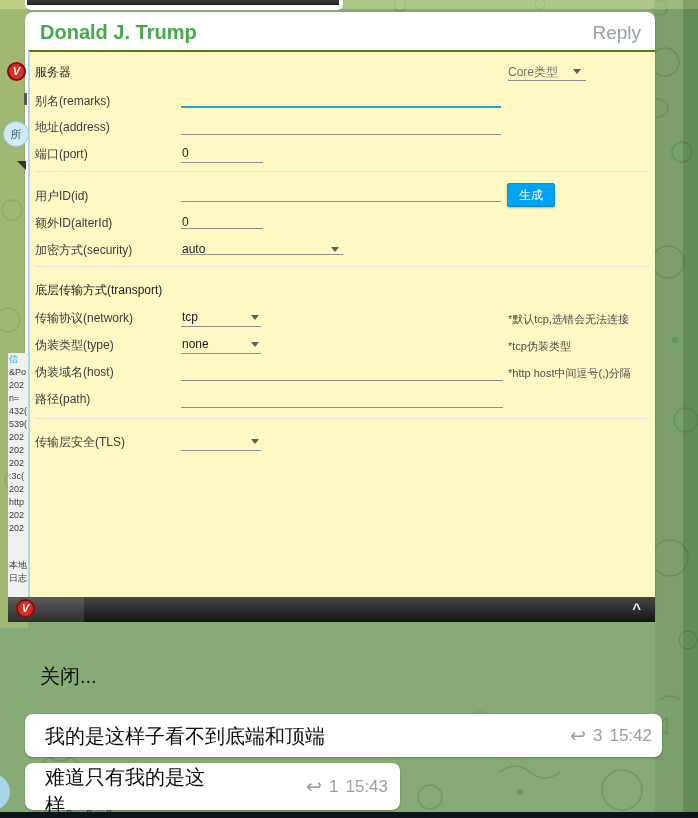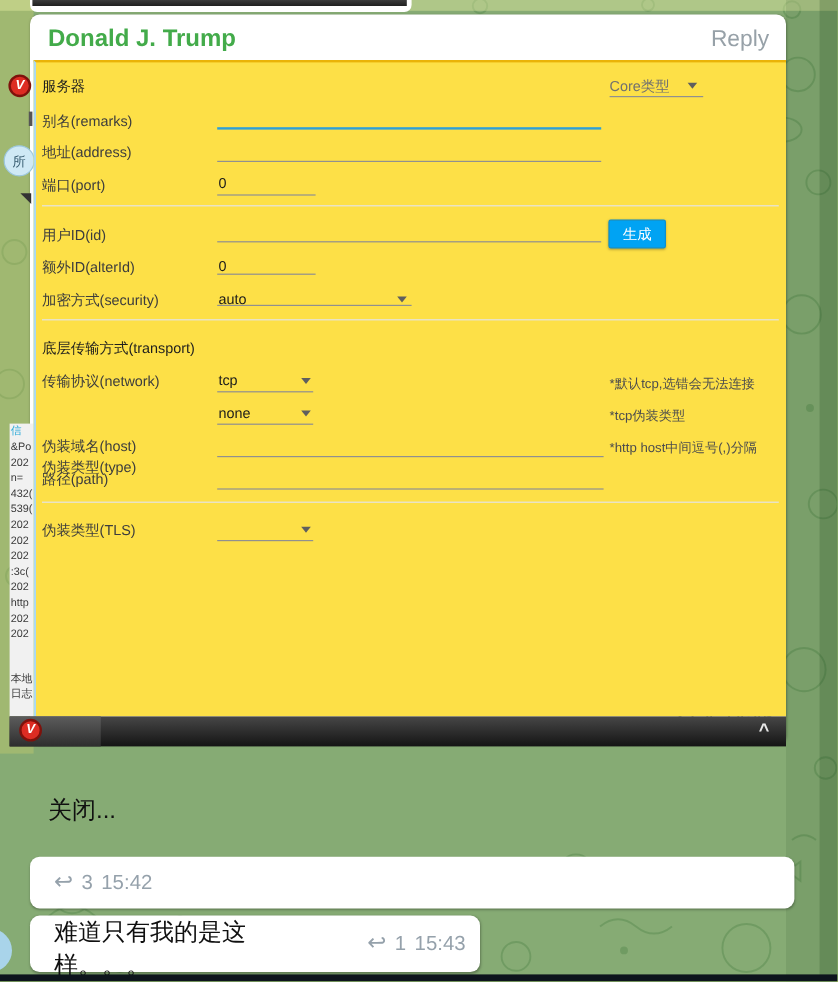--- a/index.html
+++ b/index.html
@@ -23,22 +23,22 @@
          font-size:11px;font-weight:bold;font-style:italic;display:flex;align-items:center;justify-content:center;line-height:1;}
   .chip{position:absolute;width:26px;height:26px;border-radius:50%;background:#cfe9f5;border:1px solid #9cc7dd;color:#355a6e;
         font-size:11px;display:flex;align-items:center;justify-content:center;}
   .tri{position:absolute;width:0;height:0;border-top:9px solid #333;border-left:9px solid transparent;}
   .dots{position:absolute;width:5px;height:12px;border-left:3px solid #555;border-right:0;}
   .sidecol{position:absolute;left:2px;top:303px;width:20px;height:244px;background:#f1f1f1;overflow:hidden;}
   .sidecol div{font-size:9px;line-height:13px;color:#3a3a3a;white-space:nowrap;padding-left:1px;}
   .sidecol .tab{color:#26a8d8;}
   .sidecol .gap{height:24px;}
 
-  .dialog{position:absolute;left:22px;top:0;width:627px;height:547px;background:#fde047;
-          border-top:2px solid #eab308;border-left:2px solid #abd9f0;}
+  .dialog{position:absolute;left:22px;top:0;width:627px;height:547px;background:#fef9c3;
+          border-top:2px solid #4d7c0f;border-left:2px solid #abd9f0;}
   .fl{position:absolute;font-size:12px;color:#3d3d3d;white-space:nowrap;}
   .sec{position:absolute;font-size:12px;color:#1e1e1e;white-space:nowrap;}
   .fv{position:absolute;font-size:12px;color:#1b1b1b;white-space:nowrap;}
   .ul{position:absolute;border-bottom:1px solid #909090;height:1px;}
   .ul.focus{border-bottom:2px solid #2da0d8;}
   .sep{position:absolute;border-bottom:1px solid #e4e4e4;height:1px;left:5px;width:614px;}
   .note{position:absolute;font-size:11px;color:#4d4d4d;white-space:nowrap;}
   .dd{position:absolute;width:0;height:0;border-left:4px solid transparent;border-right:4px solid transparent;border-top:5px solid #5f5f5f;}
   .gen-btn{position:absolute;left:477px;top:131px;width:48px;height:24px;background:#00a3f3;color:#fff;border:1px solid #0b8fd0;
            border-radius:2px;font-size:12px;display:flex;align-items:center;justify-content:center;box-shadow:0 1px 2px rgba(0,0,0,.25);cursor:pointer;}
@@ -174,36 +174,36 @@
         <div class="sep" style="top:214px;"></div>
 
         <div class="sec" style="left:5px;top:230px;">底层传输方式(transport)</div>
 
         <div class="fl" style="left:5px;top:258px;">传输协议(network)</div>
         <div class="fv" style="left:152px;top:258px;">tcp</div>
         <div class="ul" style="left:151px;top:274px;width:80px;"></div>
         <div class="dd" style="left:221px;top:263px;"></div>
         <div class="note" style="left:478px;top:260px;">*默认tcp,选错会无法连接</div>
 
-        <div class="fl" style="left:5px;top:285px;margin-top:44px;">伪装类型(type)</div>
+        <div class="fl" style="left:5px;top:285px;">伪装类型(type)</div>
         <div class="fv" style="left:152px;top:285px;">none</div>
         <div class="ul" style="left:151px;top:301px;width:80px;"></div>
         <div class="dd" style="left:221px;top:290px;"></div>
         <div class="note" style="left:478px;top:287px;">*tcp伪装类型</div>
 
         <div class="fl" style="left:5px;top:312px;">伪装域名(host)</div>
         <div class="ul" style="left:151px;top:328px;width:322px;"></div>
         <div class="note" style="left:478px;top:314px;">*http host中间逗号(,)分隔</div>
 
         <div class="fl" style="left:5px;top:339px;">路径(path)</div>
         <div class="ul" style="left:151px;top:355px;width:322px;"></div>
 
         <div class="sep" style="top:366px;"></div>
 
-        <div class="fl" style="left:5px;top:382px;">伪装类型(TLS)</div>
+        <div class="fl" style="left:5px;top:382px;">传输层安全(TLS)</div>
         <div class="ul" style="left:151px;top:398px;width:80px;"></div>
         <div class="dd" style="left:221px;top:387px;"></div>
       </div>
 
       <div class="taskbar">
         <div class="btnseg"></div>
         <div class="vicon" style="left:8px;top:2px;">
             <span>V</span>
           </div>
         <div class="chev">^</div>
@@ -212,20 +212,21 @@
 
     <div class="cap msg-text" style="top:650px;">关闭...</div>
     <div class="meta" style="position:absolute;right:10px;bottom:10px;">
       <span class="arr">↩</span>
       <span>4</span>
       <span>14:46</span>
     </div>
   </div>
 
   <div class="bubble" style="left:25px;top:714px;width:637px;height:43px;display:flex;align-items:center;padding:0 10px 0 20px;">
+    <div class="msg-text" style="flex:1;">我的是这样子看不到底端和顶端</div>
     <div class="meta">
       <span class="arr">↩</span>
       <span>3</span>
       <span>15:42</span>
     </div>
   </div>
 
   <div class="bubble" style="left:25px;top:763px;width:375px;height:47px;display:flex;padding:0 12px 0 20px;">
     <div class="msg-text">难道只有我的是这样。。。</div>
     <div class="meta" style="margin-left:22px;">

